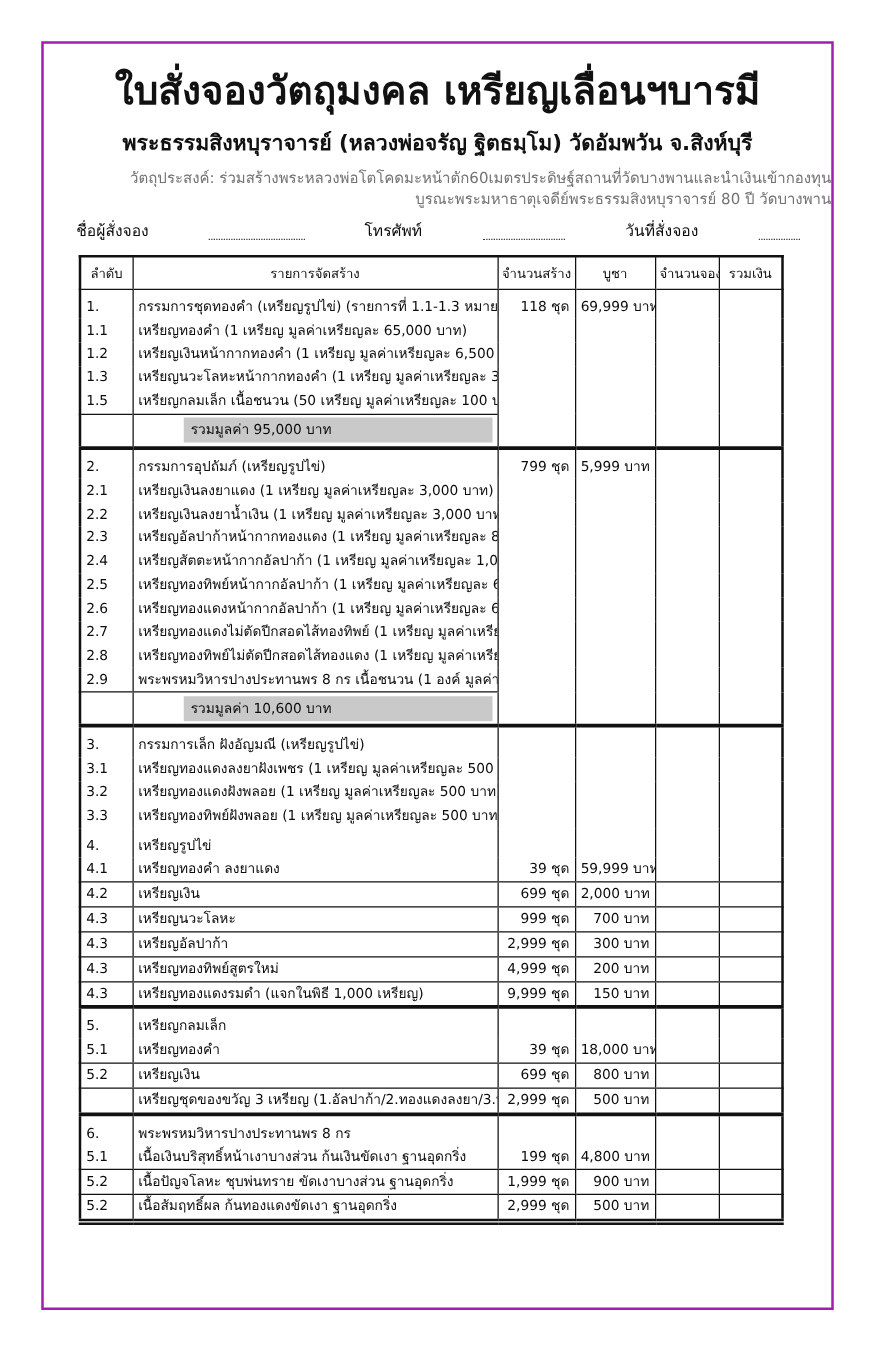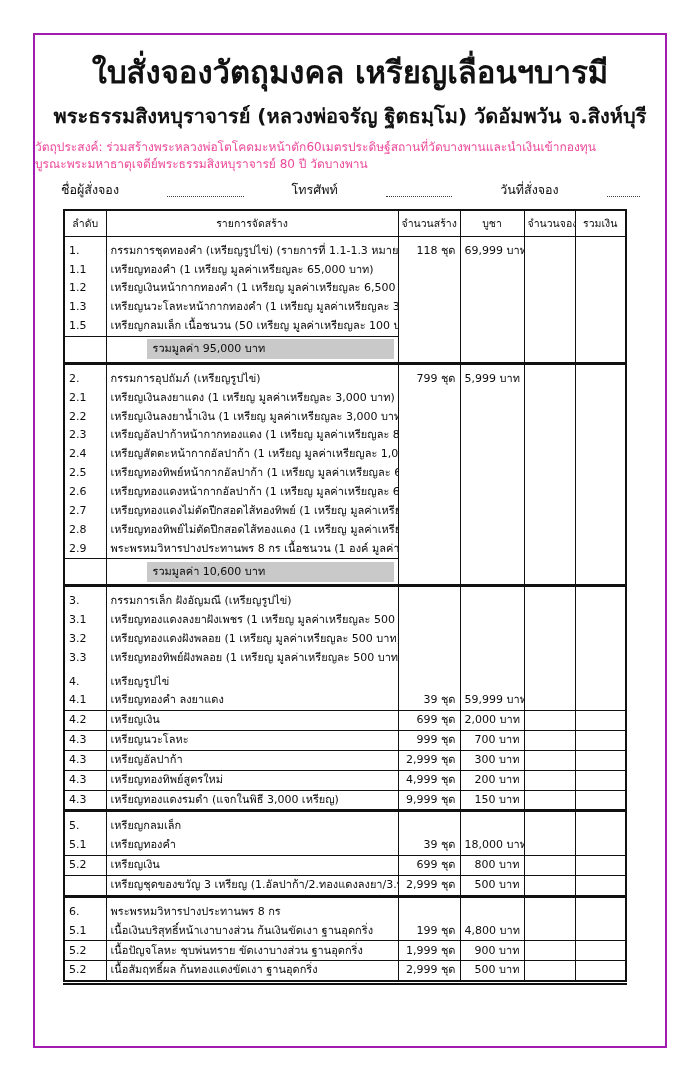--- a/index.html
+++ b/index.html
@@ -2,22 +2,22 @@
 <html><head>
 <meta charset="utf-8">
 <style>
   html,body{margin:0;padding:0;background:#fff;}
   body{width:700px;height:1089px;position:relative;overflow:hidden;
        font-family:"DejaVu Sans","Liberation Sans",sans-serif;color:#0c0c0c;}
   .page{position:absolute;left:33px;top:33px;width:634px;height:1015px;
         border:2px solid #a21caf;box-sizing:border-box;background:#fff;overflow:hidden;}
   .title{margin-top:12px;text-align:center;font-size:31px;font-weight:bold;
          white-space:nowrap;letter-spacing:0px;color:#111;}
-  .subtitle{margin-top:3px;text-align:center;font-size:20px;font-weight:bold;white-space:nowrap;color:#111;}
-  .purpose{margin-top:7px;text-align:left;font-size:12px;line-height:1.4;color:#ec4899;}
+  .subtitle{margin-top:3px;text-align:center;font-size:17px;font-weight:bold;white-space:nowrap;color:#111;}
+  .purpose{margin-top:7px;text-align:right;font-size:12px;line-height:1.4;color:#737373;}
   .formlines{margin:7px 24px 0 26px;font-size:12.5px;}
   .fl{display:flex;align-items:flex-end;margin-top:5px;gap:47px;}
   .fl span.lbl{white-space:nowrap;}
   .dots{flex:1;border-bottom:1.6px dotted #3a3a3a;margin:0 1px 3px 1px;height:1px;}
   table.order{border-collapse:collapse;table-layout:fixed;width:562px;
               margin:9px 0 0 28px;border:2px solid #111;font-size:11px;}
   table.order th{font-weight:normal;font-size:10.5px;text-align:center;
                  padding:4px 3px;border-left:1px solid #111;border-bottom:1px solid #111;
                  white-space:nowrap;overflow:hidden;}
   table.order td{border-left:1px solid #111;padding:2.6px 4px;line-height:1.25;
@@ -294,21 +294,21 @@
         <tr class="hline">
           <td class="no">4.3</td>
           <td>เหรียญทองทิพย์สูตรใหม่</td>
           <td class="qty">4,999 ชุด</td>
           <td class="price">200 บาท</td>
           <td></td>
           <td></td>
         </tr>
         <tr class="thick">
           <td class="no">4.3</td>
-          <td>เหรียญทองแดงรมดำ (แจกในพิธี 3,000 เหรียญ)</td>
+          <td>เหรียญทองแดงรมดำ (แจกในพิธี 1,000 เหรียญ)</td>
           <td class="qty">9,999 ชุด</td>
           <td class="price">150 บาท</td>
           <td></td>
           <td></td>
         </tr>
         <tr class="secstart">
           <td class="no">5.</td>
           <td>เหรียญกลมเล็ก</td>
           <td class="qty"></td>
           <td class="price"></td>

